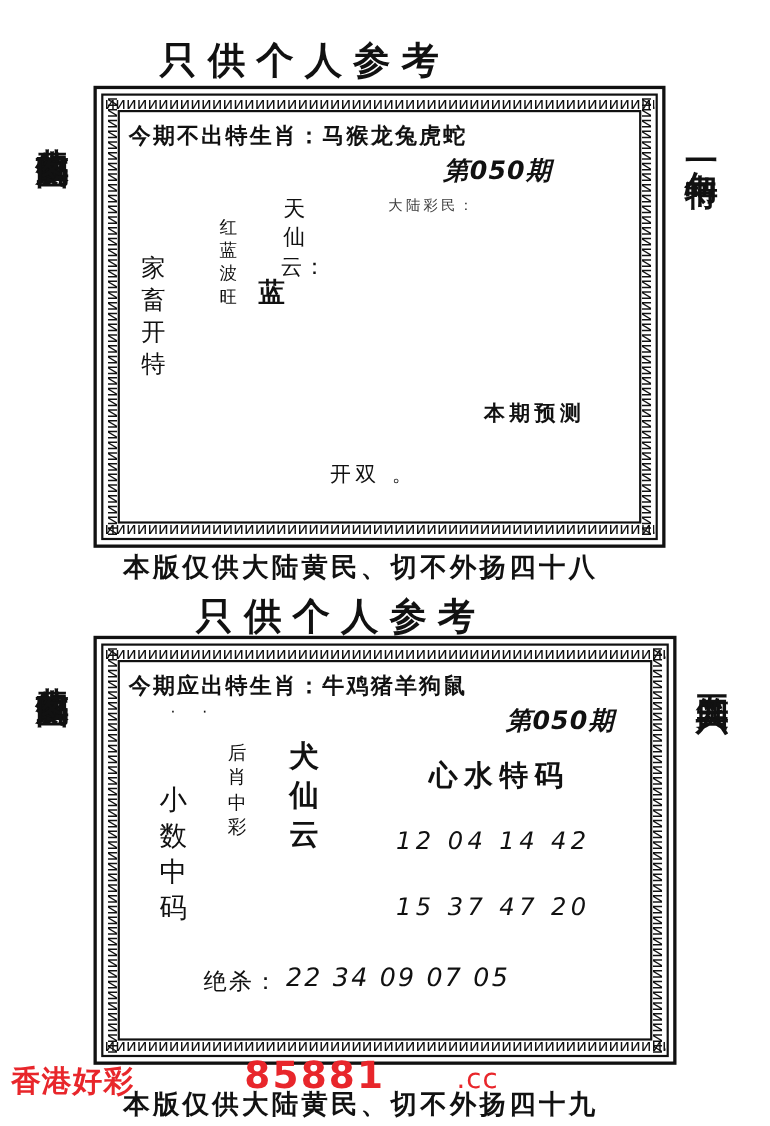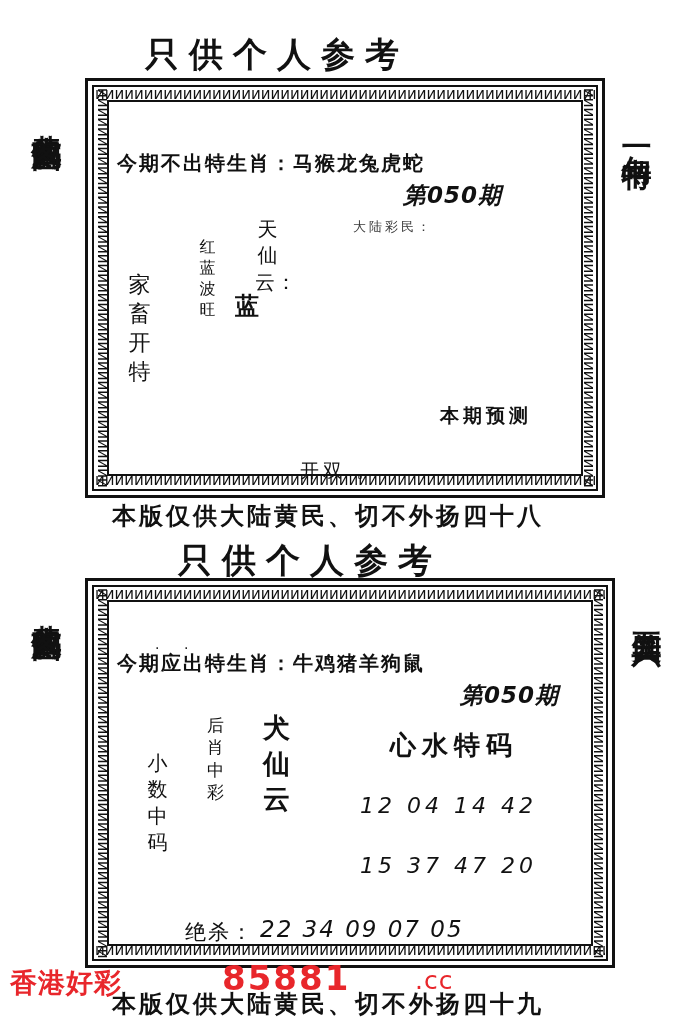--- a/index.html
+++ b/index.html
@@ -11,21 +11,20 @@
     overflow:hidden;
     color:#1a1a1a;
   }
   .page{position:absolute;inset:0;}
 
   
   .hand{
     font-family:"DejaVu Sans", sans-serif;
     color:#111;
     letter-spacing:1px;
-    margin-top:40px;
   }
   .vtext{
     writing-mode:vertical-rl;
     text-orientation:upright;
     letter-spacing:6px;
   }
 
   
   .panel{position:absolute;}
   .panel .frame-outer{
@@ -239,21 +238,21 @@
       <div class="issue hand" style="left:375px;top:62px;">第050期</div>
 
       <div class="bigcenter hand" style="left:305px;top:110px;">心水特码</div>
 
       <div class="dots" style="left:70px;top:62px;">· ·</div>
 
       <div class="vblock hand" style="left:175px;top:92px;width:34px;font-size:27px;font-weight:bold;">犬仙云</div>
 
       <div class="vblock hand" style="left:118px;top:96px;width:26px;font-size:17px;">后肖中彩</div>
 
-      <div class="vblock hand" style="left:60px;top:132px;width:26px;font-size:20px;">小数中码</div>
+      <div class="vblock hand" style="left:60px;top:132px;width:26px;font-size:25px;">小数中码</div>
 
       <div class="nums hand" style="left:275px;top:175px;">12  04  14  42</div>
 
       <div class="nums hand" style="left:275px;top:235px;">15  37  47  20</div>
 
       <div class="kill hand" style="left:100px;top:300px;">绝杀：</div>
 
       <div class="kill hand" style="left:175px;top:298px;font-style:italic;font-size:23px;">22 34 09 07 05</div>
     </div>
 

